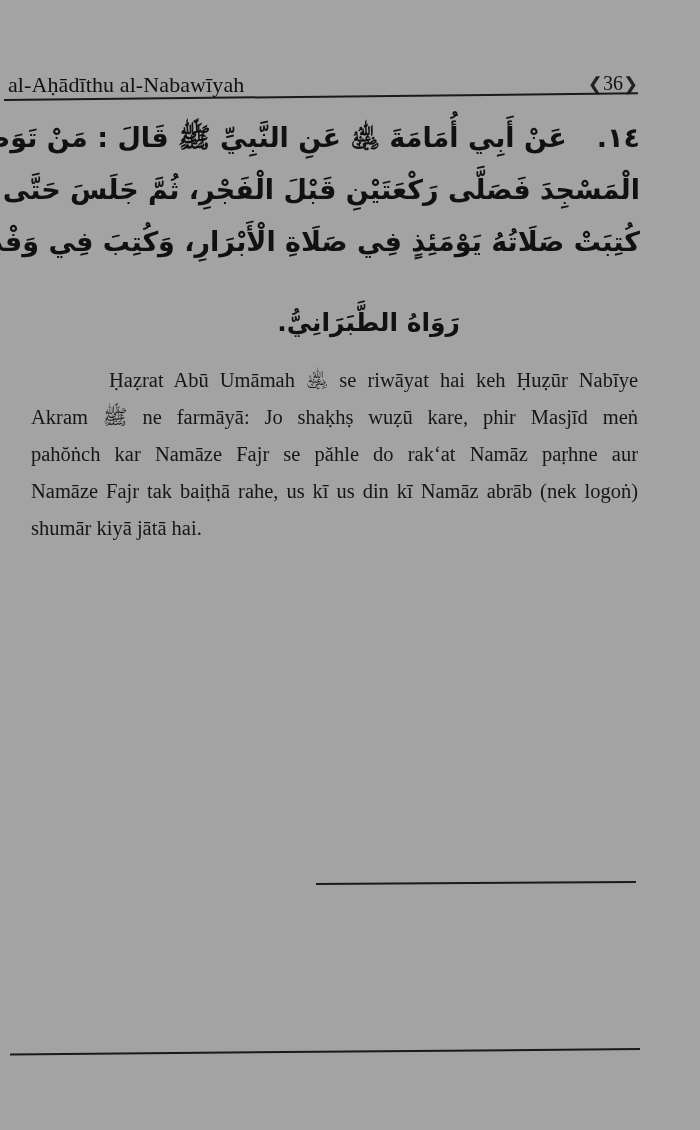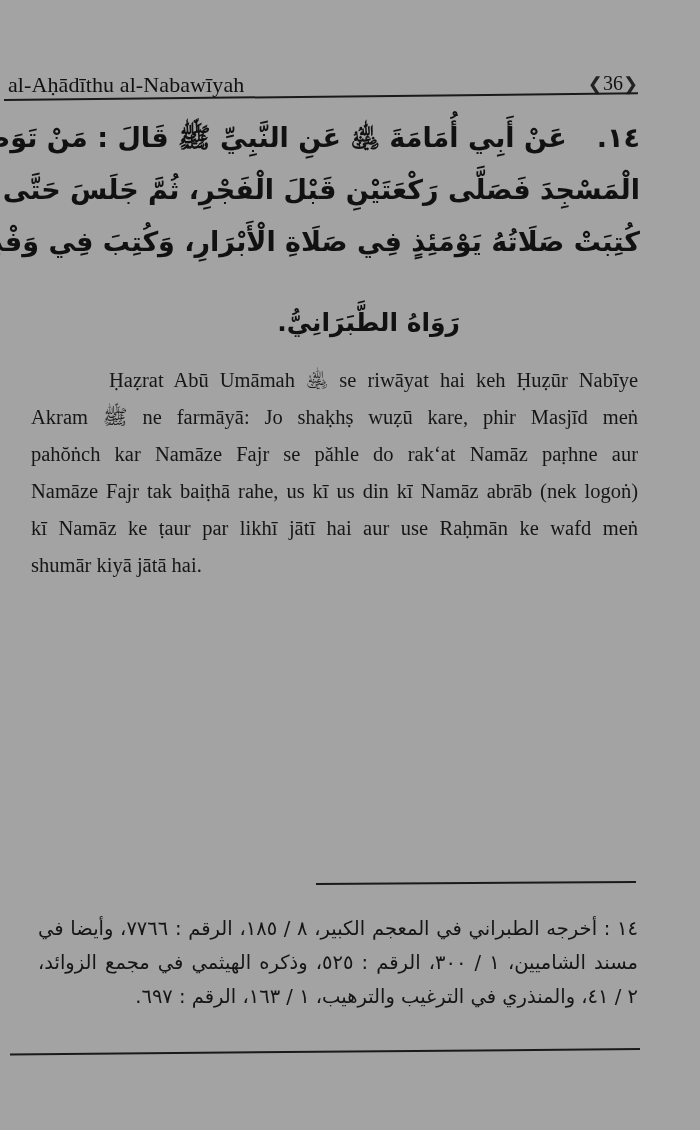--- a/index.html
+++ b/index.html
@@ -177,27 +177,21 @@
     <span class="line">كُتِبَتْ صَلَاتُهُ يَوْمَئِذٍ فِي صَلَاةِ الْأَبْرَارِ، وَكُتِبَ فِي وَفْدِ الرَّحْمٰنِ.</span>
   </div>
 
   <div class="narrator">رَوَاهُ الطَّبَرَانِيُّ.</div>
 
   <div class="translation">
     <span class="tline first">Ḥaẓrat Abū Umāmah ﵁ se riwāyat hai keh Ḥuẓūr Nabīye</span>
     <span class="tline">Akram ﷺ ne farmāyā: Jo shaḳhṣ wuẓū kare, phir Masjīd meṅ</span>
     <span class="tline">pahŏṅch kar Namāze Fajr se pǎhle do rak‘at Namāz paṛhne aur</span>
     <span class="tline">Namāze Fajr tak baiṭhā rahe, us kī us din kī Namāz abrāb (nek logoṅ)</span>
-    <span class="tline">kī Namāz ke ṭaur par likhī jātī hai aur use Raḥmān ke wafd meṅ</span>
     <span class="tline last">shumār kiyā jātā hai.</span>
   </div>
 
   <div class="fn-rule"></div>
 
-  <div class="footnote">
-    <span class="fline">١٤ : أخرجه الطبراني في المعجم الكبير، ٨ / ١٨٥، الرقم : ٧٧٦٦، وأيضا في</span>
-    <span class="fline">مسند الشاميين، ١ / ٣٠٠، الرقم : ٥٢٥، وذكره الهيثمي في مجمع الزوائد،</span>
-    <span class="fline last">٢ / ٤١، والمنذري في الترغيب والترهيب، ١ / ١٦٣، الرقم : ٦٩٧.</span>
-  </div>
 
   <div class="bottom-rule"></div>
 
 </div>
 
 </body></html>

